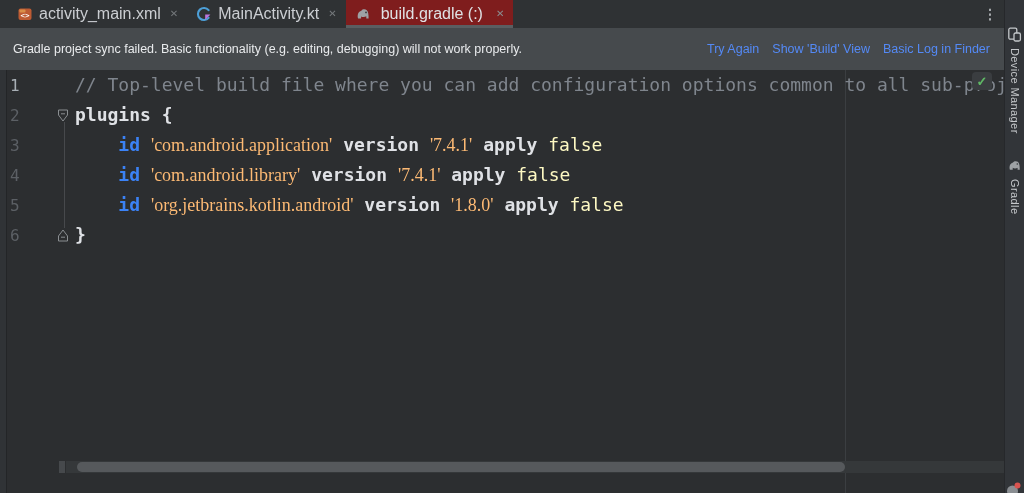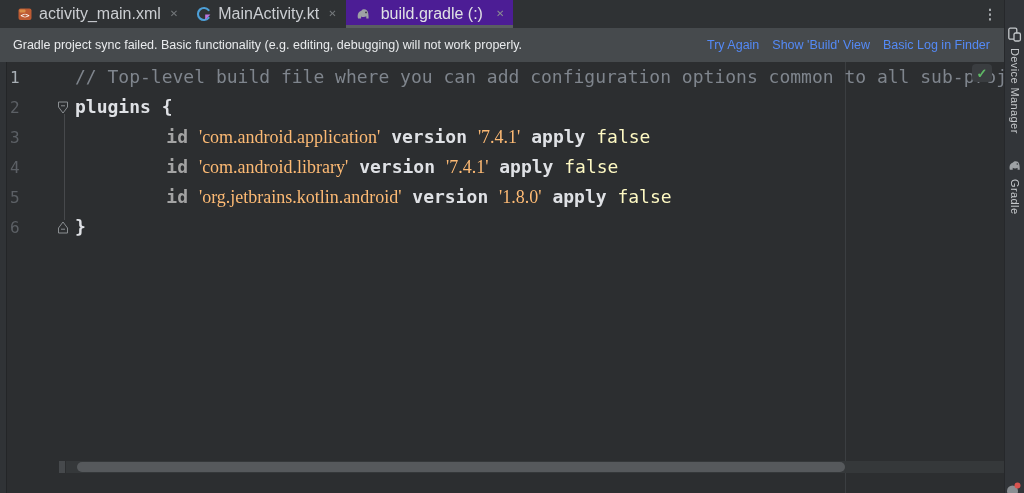--- a/index.html
+++ b/index.html
@@ -5,48 +5,48 @@
   html,body{margin:0;padding:0;background:#2C2E30;}
   .app{position:relative;width:1024px;height:493px;overflow:hidden;
        font-family:"Liberation Sans",sans-serif;background:#2C2E30;-webkit-font-smoothing:antialiased;}
 
   
   .content{position:absolute;left:0;top:0;width:1004px;height:493px;display:flex;flex-direction:column;}
 
   
   .tabbar{height:28px;flex:none;background:#2F3234;display:flex;align-items:stretch;padding-left:8px;position:relative;}
   .tab{display:flex;align-items:center;gap:6px;padding:0 9px;cursor:default;}
-  .tab.active{background:#4c1d95;box-shadow:inset 0 -3px 0 #5A5E61;gap:10px;}
+  .tab.active{background:#7f1d1d;box-shadow:inset 0 -3px 0 #5A5E61;gap:10px;}
   .tab-label{font-size:16px;color:#CBCED2;white-space:nowrap;}
   .tab.active .tab-label{color:#DFE1E4;}
   .tab-close{font-size:10px;color:#75797C;margin-left:3px;line-height:1;}
   .tab.active .tab-close{color:#8A8E91;}
   .tab-overflow{position:absolute;right:7px;top:0;height:28px;display:flex;align-items:center;
                 color:#A6AAAD;font-size:14px;font-weight:bold;}
 
   
-  .banner{height:34px;flex:none;background:#464A4D;display:flex;align-items:center;padding:0 14px 0 13px;}
+  .banner{height:42px;flex:none;background:#464A4D;display:flex;align-items:center;padding:0 14px 0 13px;}
   .banner-msg{font-size:12.5px;color:#E9EBED;white-space:nowrap;}
   .banner-spacer{flex:1;}
   .banner-link{font-size:12.5px;color:#548AF7;margin-left:13px;white-space:nowrap;cursor:pointer;}
 
   
   .editor{flex:1;position:relative;background:#2C2E30;overflow:hidden;}
   .left-strip{position:absolute;left:0;top:0;bottom:0;width:6px;background:#303336;border-right:1px solid #232527;}
   .margin-guide{position:absolute;left:845px;top:0;bottom:0;width:1px;background:#3B3E41;}
   .code{position:absolute;left:0;top:0;right:0;}
   .code-line{display:flex;align-items:center;height:30px;padding-left:10px;}
   .lnum{width:40px;flex:none;font-family:"DejaVu Sans Mono",monospace;font-size:16px;color:#5C6065;}
   .lnum.active{color:#A8AFB5;}
   .fold-col{width:25px;flex:none;position:relative;height:30px;}
   .fold-marker{position:absolute;left:7px;top:8px;}
   .code-text{margin:0;font-family:"DejaVu Sans Mono",monospace;font-size:18px;font-weight:500;
              white-space:pre;line-height:30px;}
   .seg-plain{color:#BCBEC4;}
-  .seg-ident{color:#a3a3a3;font-weight:bold;margin-left:48px;}
+  .seg-ident{color:#3b82f6;font-weight:bold;}
   .seg-bright{color:#DFE1E5;font-weight:bold;margin-top:24px;}
   .seg-string{color:#fdba74;font-family:Liberation Serif, serif;}
   .seg-literal{color:#fef9c3;}
   .seg-comment{color:#7F858D;}
   .fold-line{position:absolute;left:64px;top:52px;height:106px;width:1px;background:#47494C;}
 
   .check-widget{position:absolute;top:2px;right:12px;width:20px;height:18px;background:#3A3D40;
                 border-radius:4px;display:flex;align-items:center;justify-content:center;
                 color:#5FB865;font-size:13px;font-weight:bold;}
 

